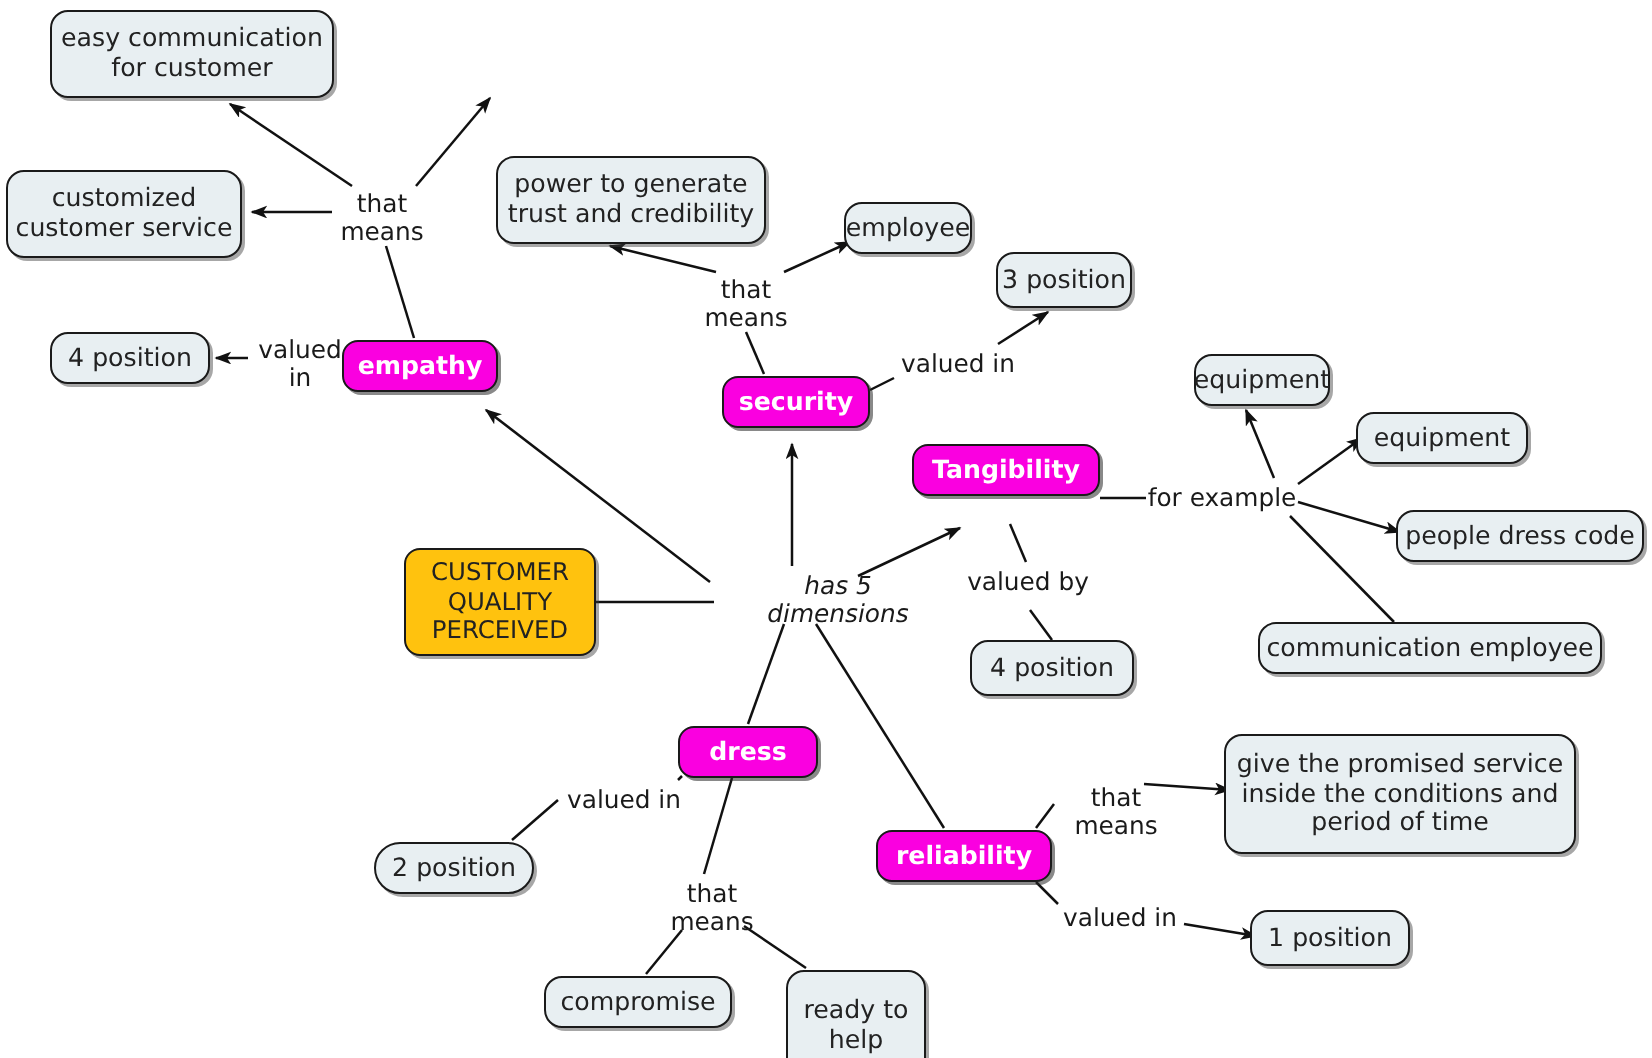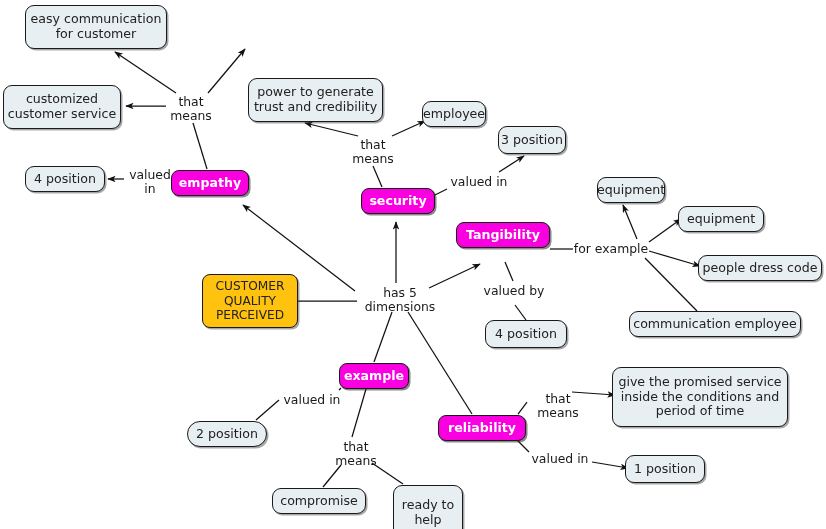--- a/index.html
+++ b/index.html
@@ -116,21 +116,21 @@
         <polyline points="518,441 529,452" fill="none" stroke="#111111" stroke-width="1.25"></polyline>
         <polyline points="592,462 628,468" fill="none" stroke="#111111" stroke-width="1.25" marker-end="url(#arrowhead)"></polyline>
       </g>
   </svg>
 <div class="node root" style="left: 202px; top: 274px; width: 96px; height: 54px;">CUSTOMER
 QUALITY
 PERCEIVED</div>
     <div class="node dimension" style="left: 171px; top: 170px; width: 78px; height: 26px;">empathy</div>
     <div class="node dimension" style="left: 361px; top: 188px; width: 74px; height: 26px;">security</div>
     <div class="node dimension" style="left: 456px; top: 222px; width: 94px; height: 26px;">Tangibility</div>
-    <div class="node dimension" style="left: 339px; top: 363px; width: 70px; height: 26px;">example</div>
+    <div class="node dimension" style="left: 339px; top: 363px; width: 70px; height: 26px;">dress</div>
     <div class="node dimension" style="left: 438px; top: 415px; width: 88px; height: 26px;">reliability</div>
     <div class="node concept" style="left: 25px; top: 5px; width: 142px; height: 44px;">easy communication
 for customer</div>
     <div class="node concept" style="left: 3px; top: 85px; width: 118px; height: 44px;">customized
 customer service</div>
     <div class="node concept" style="left: 25px; top: 166px; width: 80px; height: 26px;">4 position</div>
     <div class="node concept" style="left: 248px; top: 78px; width: 135px; height: 44px;">power to generate
 trust and credibility</div>
     <div class="node concept" style="left: 422px; top: 101px; width: 64px; height: 26px;">employee</div>
     <div class="node concept" style="left: 498px; top: 126px; width: 68px; height: 28px;">3 position</div>
@@ -140,21 +140,21 @@
     <div class="node concept" style="left: 629px; top: 311px; width: 172px; height: 26px;">communication employee</div>
     <div class="node concept" style="left: 485px; top: 320px; width: 82px; height: 28px;">4 position</div>
     <div class="node concept" style="left: 187px; top: 421px; width: 80px; height: 26px; border-radius: 13px;">2 position</div>
     <div class="node concept" style="left: 272px; top: 488px; width: 94px; height: 26px;">compromise</div>
     <div class="node concept" style="left: 393px; top: 485px; width: 70px; height: 56px;">ready to
 help</div>
     <div class="node concept" style="left: 612px; top: 367px; width: 176px; height: 60px;">give the promised service
 inside the conditions and
 period of time</div>
     <div class="node concept" style="left: 625px; top: 455px; width: 80px; height: 28px;">1 position</div>
-    <div class="edge-label" style="left: 357px; top: 286px; width: 86px;">has 5
+    <div class="edge-label" style="left: 376px; top: 286px; width: 86px; font-style: italic;">has 5
 dimensions</div>
     <div class="edge-label" style="left: 166px; top: 95px; width: 50px;">that
 means</div>
     <div class="edge-label" style="left: 126px; top: 168px; width: 48px;">valued
 in</div>
     <div class="edge-label" style="left: 348px; top: 138px; width: 50px;">that
 means</div>
     <div class="edge-label" style="left: 448px; top: 175px; width: 62px;">valued in</div>
     <div class="edge-label" style="left: 573px; top: 242px; width: 76px;">for example</div>
     <div class="edge-label" style="left: 482px; top: 284px; width: 64px;">valued by</div>

